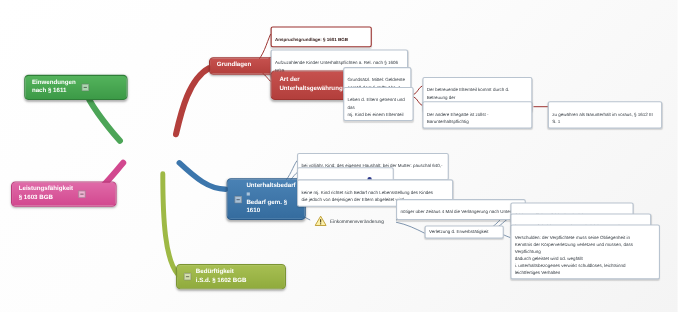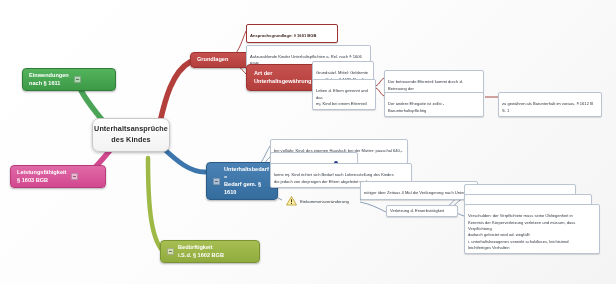--- a/index.html
+++ b/index.html
@@ -128,24 +128,20 @@
     <path d="M258 176 C 266 186, 272 196, 282 200" stroke="#7d94ad" stroke-width=".9" fill="none"></path>
 
     <path d="M360 200 C 368 198, 372 192, 378 188" stroke="#7d94ad" stroke-width=".9" fill="none"></path>
     <path d="M360 202 C 370 204, 378 208, 386 212" stroke="#7d94ad" stroke-width=".9" fill="none"></path>
 
     <path d="M448 206 C 456 200, 458 194, 464 190" stroke="#7d94ad" stroke-width=".9" fill="none"></path>
     <path d="M448 208 C 456 206, 458 200, 464 198" stroke="#7d94ad" stroke-width=".9" fill="none"></path>
     <path d="M448 210 C 456 212, 458 214, 464 216" stroke="#7d94ad" stroke-width=".9" fill="none"></path>
   </svg>
 
-  <div class="node central" style="left:92px;top:118px;width:78px;height:34px;">
-    <span>Unterhaltsansprüche
-des Kindes</span>
-  </div>
 
   <div class="pill green" style="left:22px;top:68px;width:76px;">
     <span class="plabel">Einwendungen
 nach § 1611</span>
     <span class="bullet right"></span>
   </div>
 
   <div class="pill pink" style="left:10px;top:165px;width:78px;">
     <span class="plabel">Leistungsfähigkeit
 § 1603 BGB</span>

